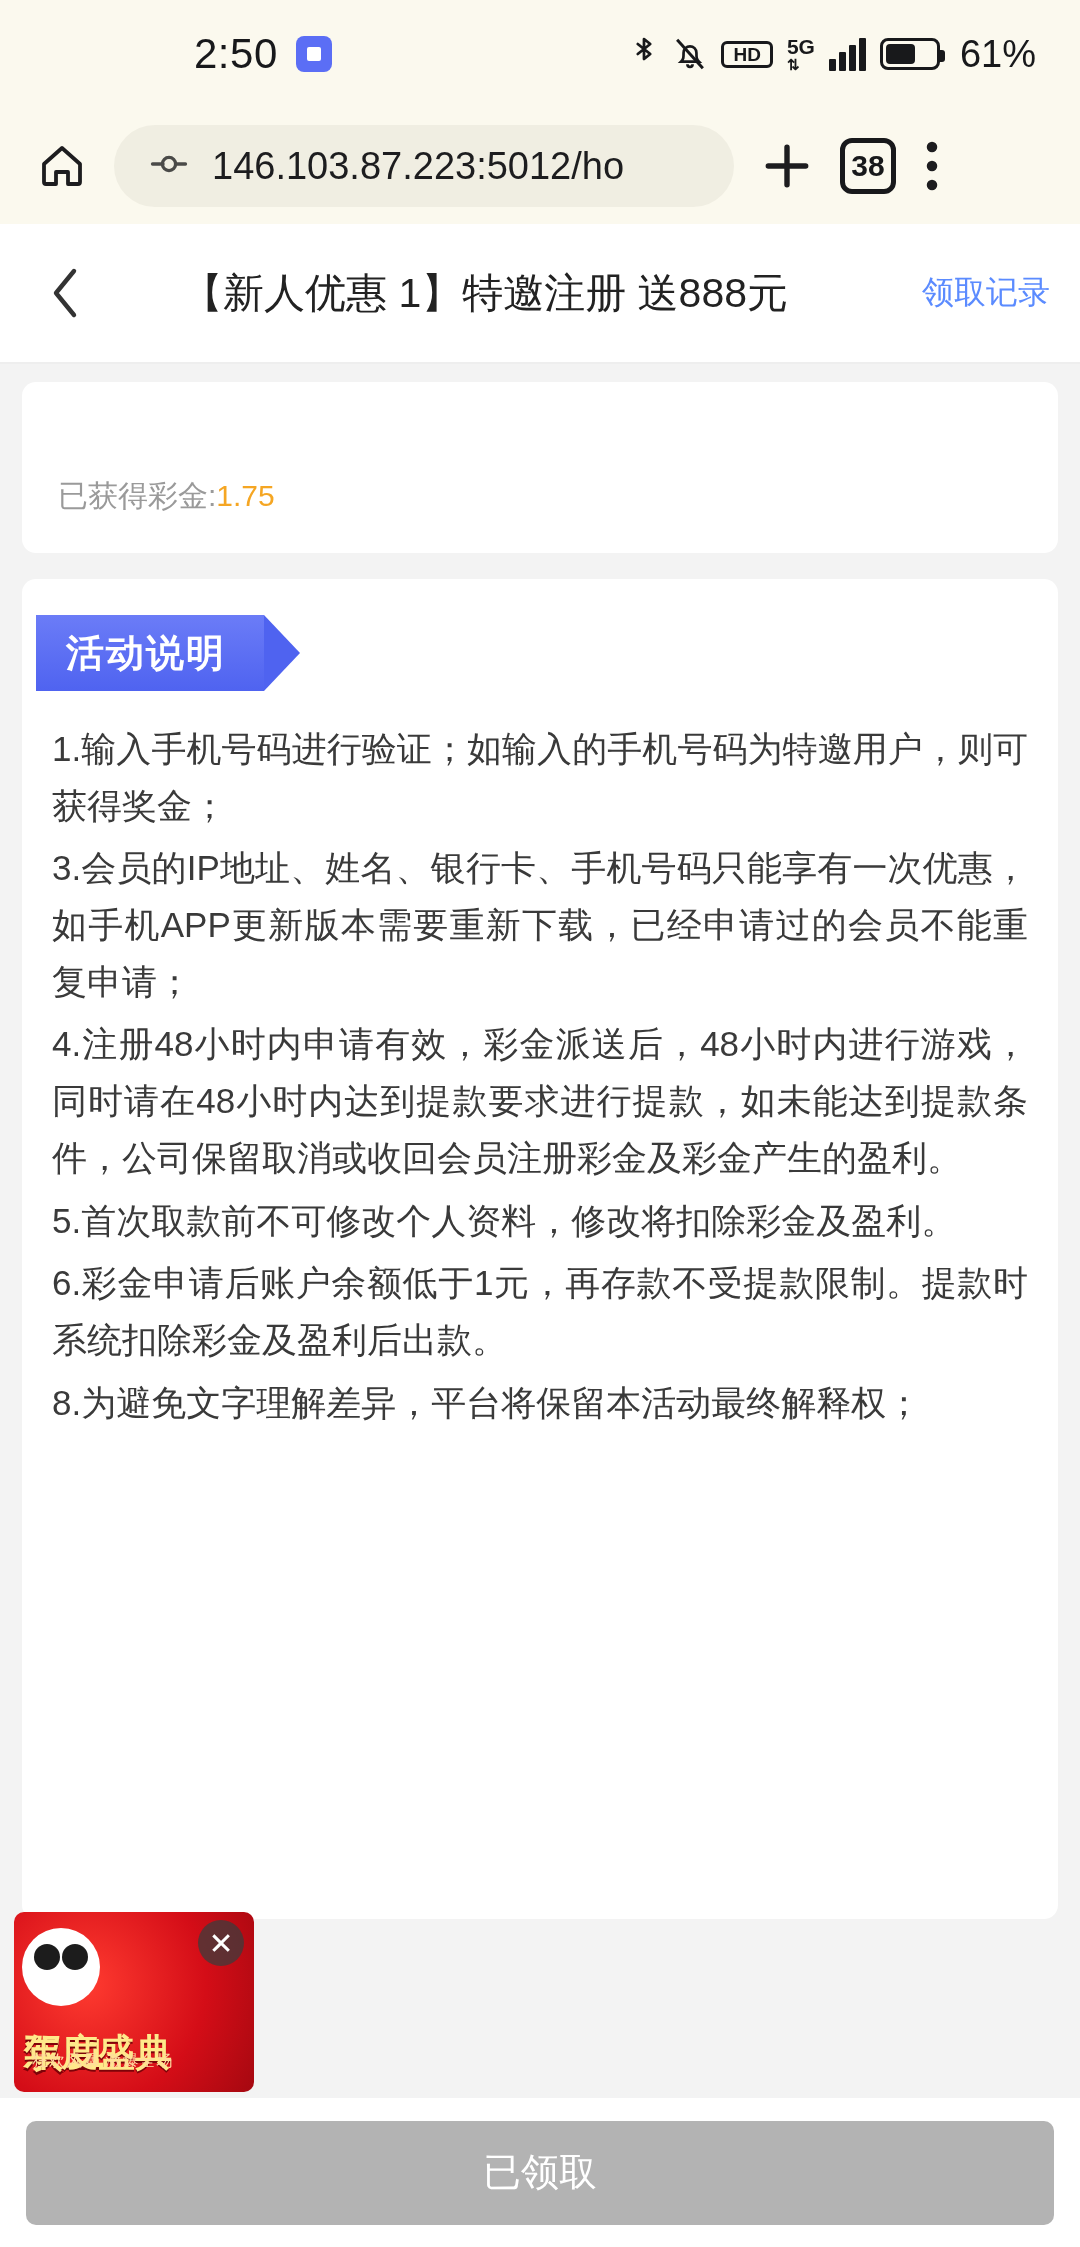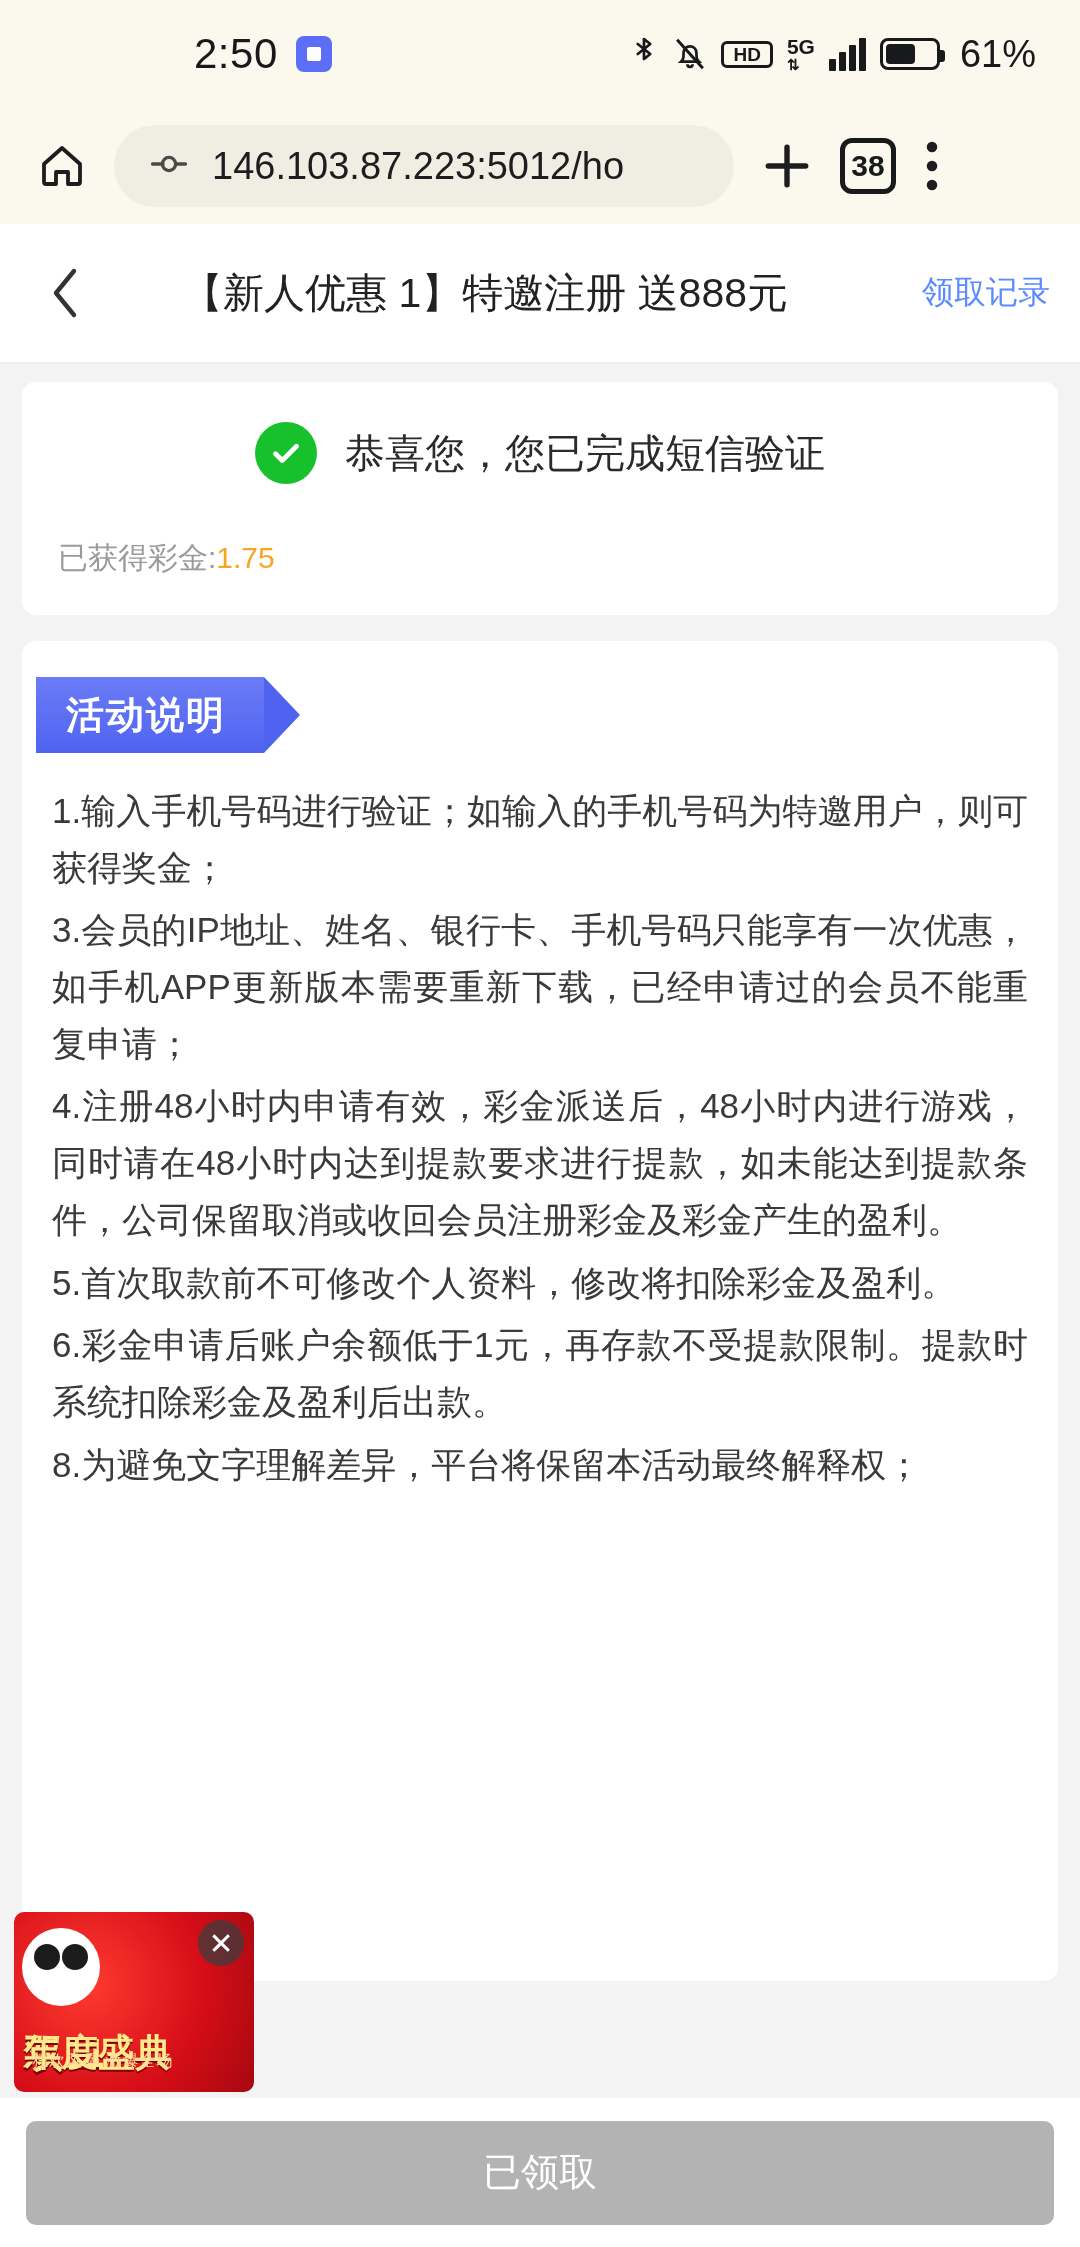--- a/index.html
+++ b/index.html
@@ -420,28 +420,20 @@
         <path d="M13 3L4 14l9 11" fill="none" stroke="#333" stroke-width="2.2" stroke-linecap="round" stroke-linejoin="round"></path>
       </svg>
   </span>
   <div class="page-title">【新人优惠 1】特邀注册 送888元</div>
   <div class="header-link">领取记录</div>
 </div>
 
 <div class="content">
 
   <div class="card">
-    <div class="success-row">
-      <span class="check-circle">
-        <svg width="36" height="36" viewBox="0 0 24 24">
-            <path d="M5 12.5l4.5 4.5L19 7.5" fill="none" stroke="#ffffff" stroke-width="3.2" stroke-linecap="round" stroke-linejoin="round"></path>
-          </svg>
-      </span>
-      <span class="success-text">恭喜您，您已完成短信验证</span>
-    </div>
     <div class="amount-row">
       <span>已获得彩金:</span><span class="amount-val">1.75</span>
     </div>
   </div>
 
   <div class="rules-block">
     <div class="ribbon-wrap">
       <div class="ribbon">活动说明</div>
     </div>
     <div class="rules-list">

